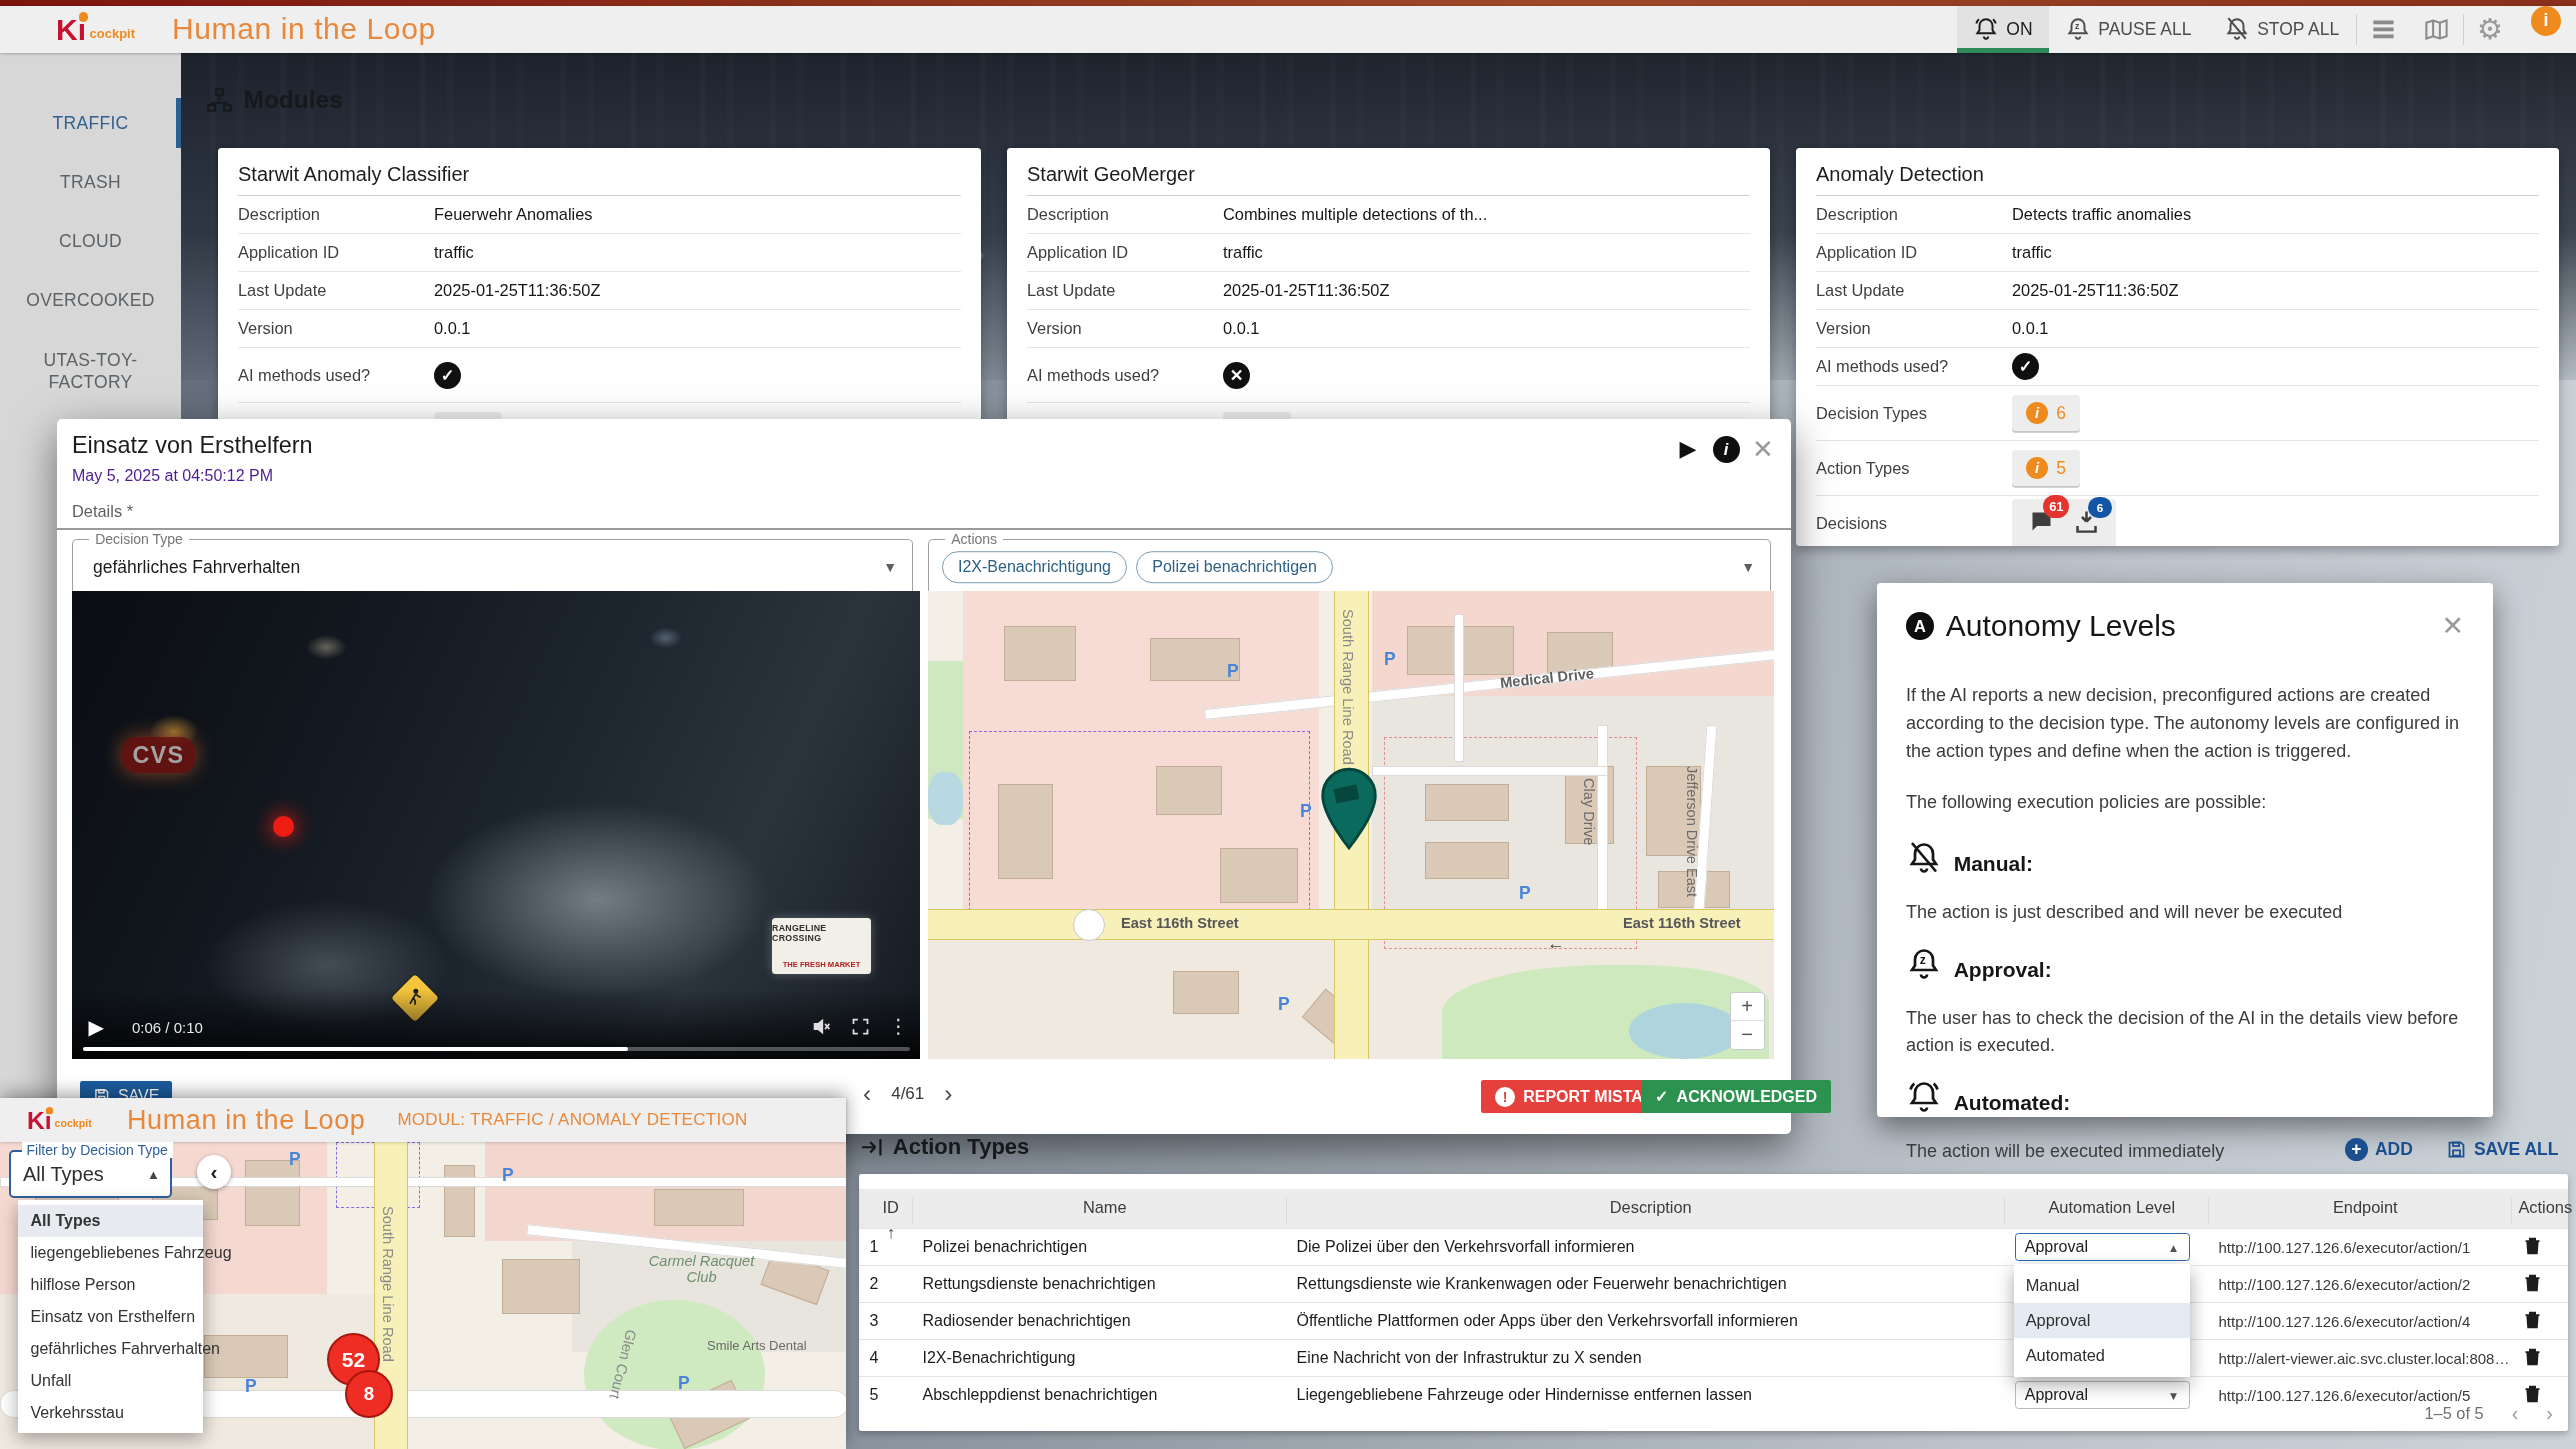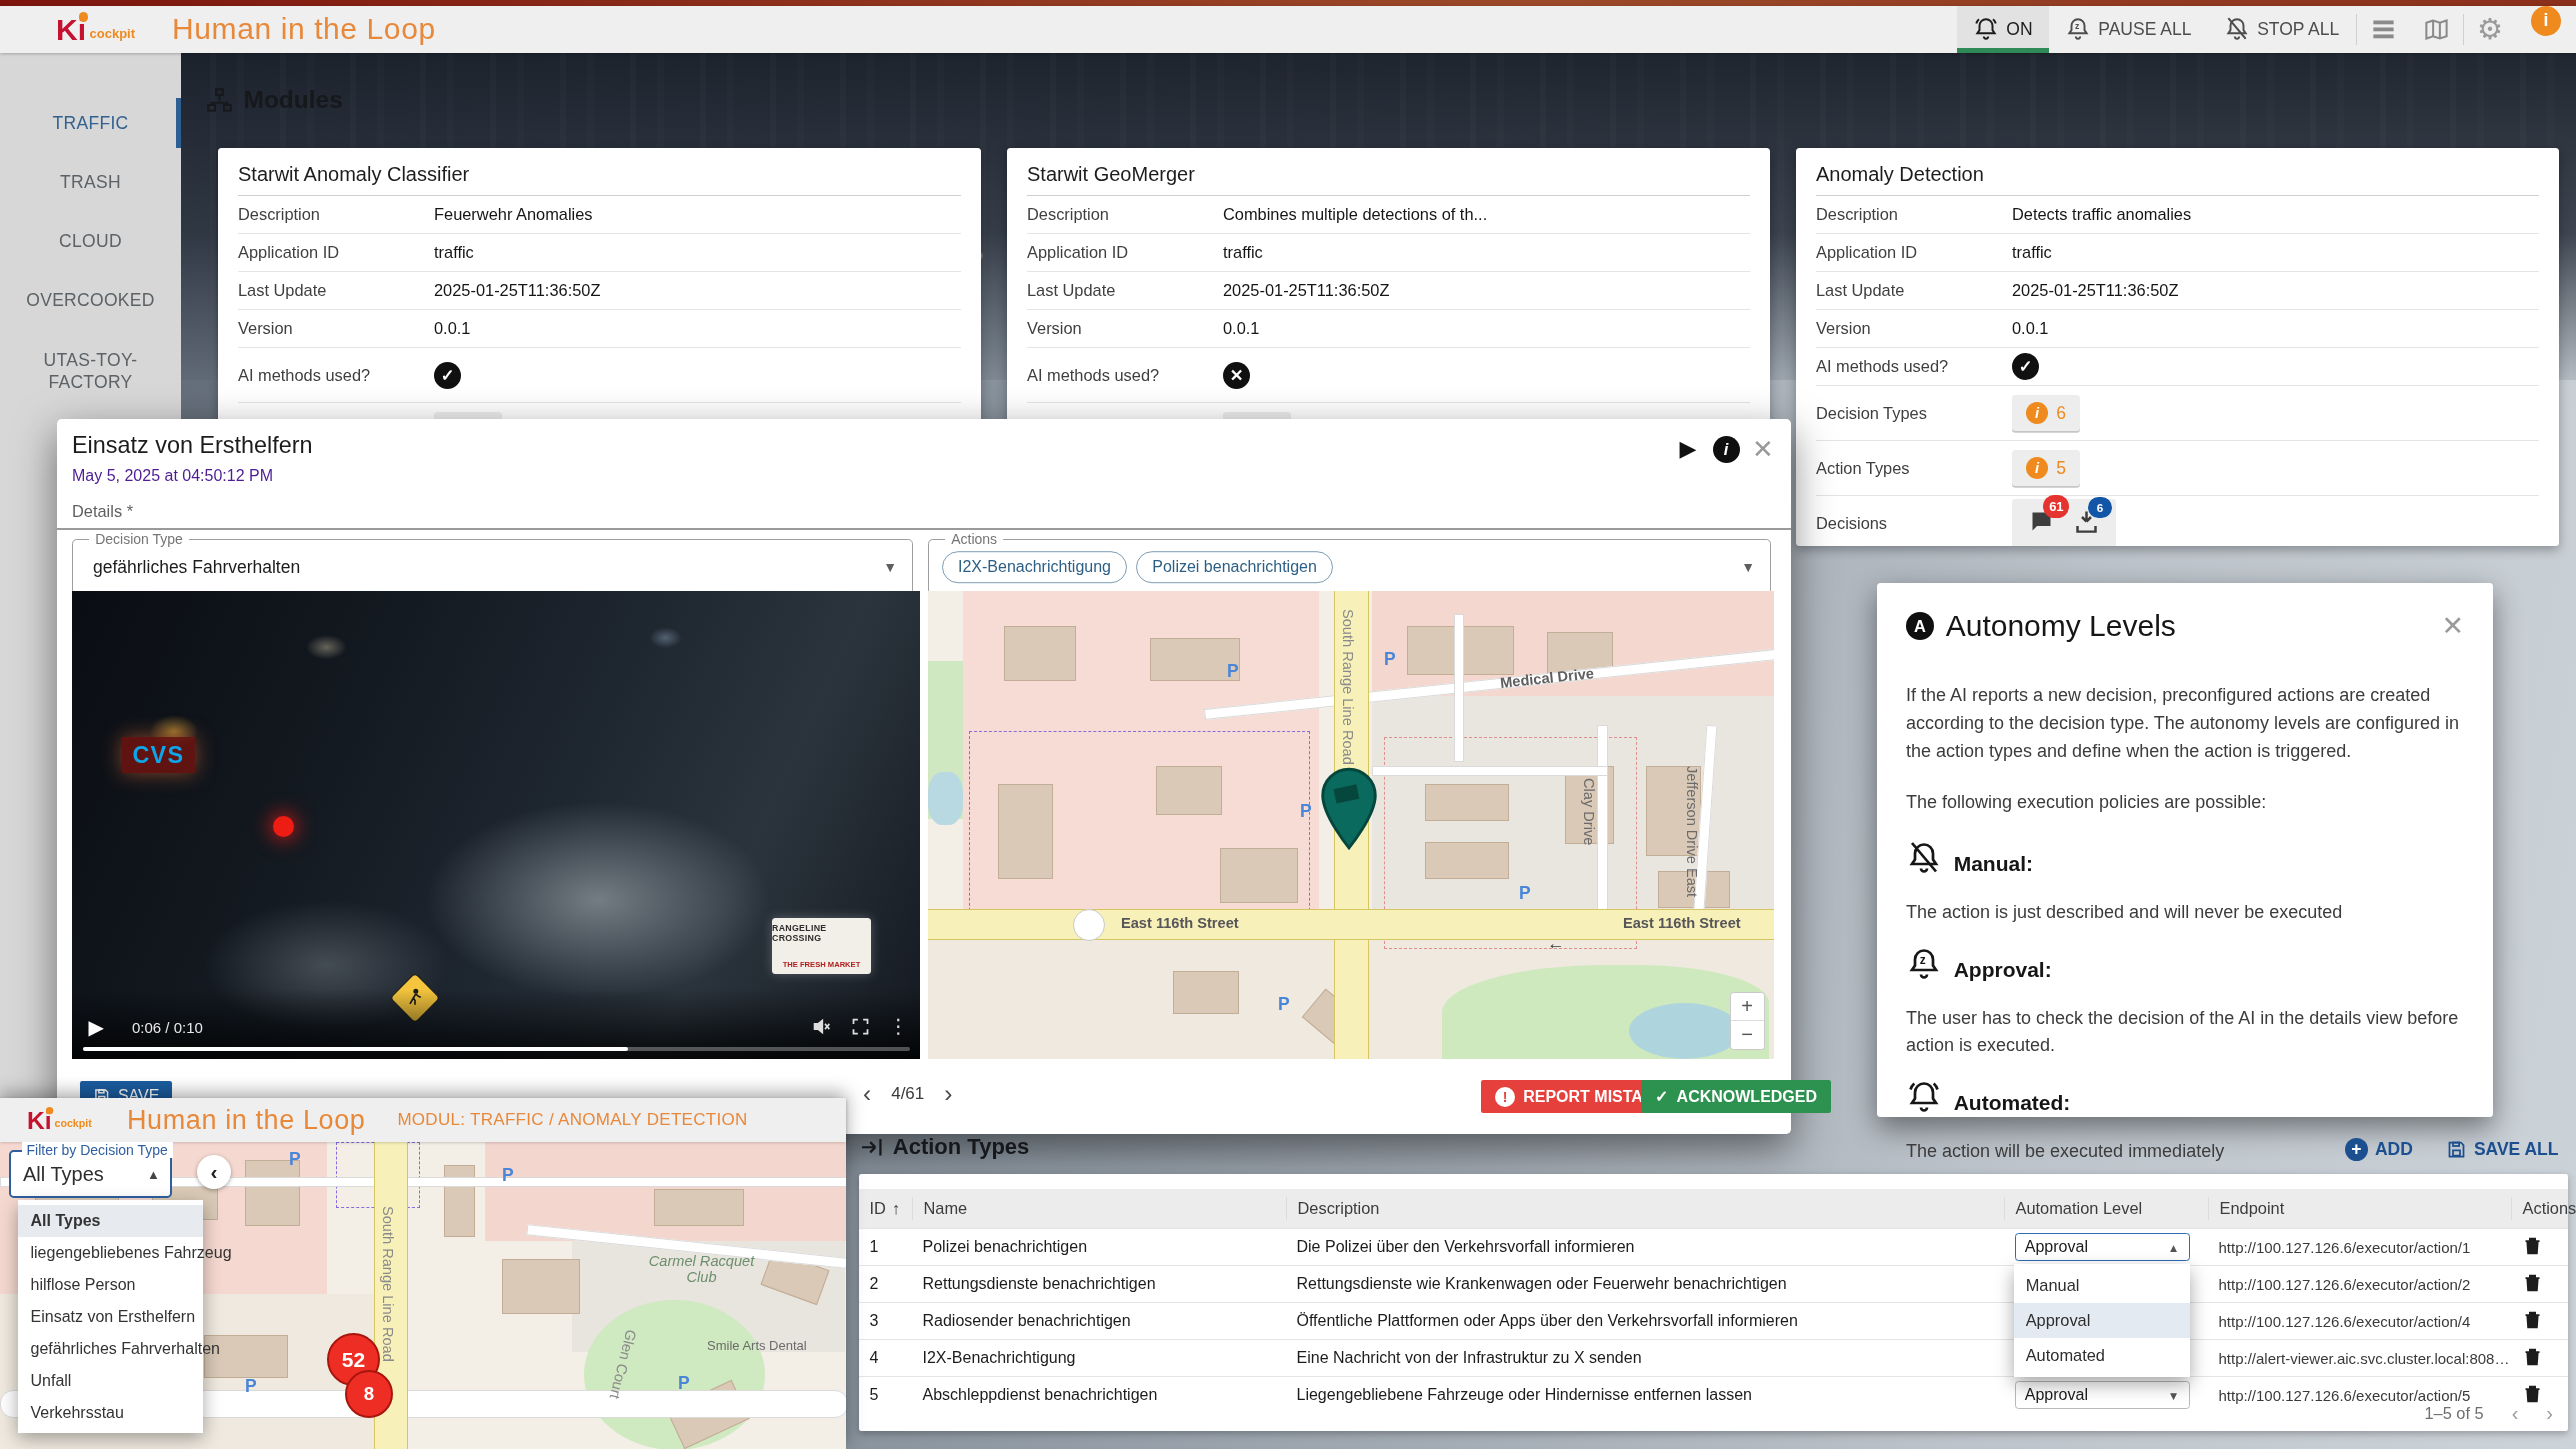--- a/index.html
+++ b/index.html
@@ -83,22 +83,22 @@
   
   .video{position:absolute;left:15px;top:172px;width:848px;height:468px;background:#05070a;overflow:hidden;}
   .vscene{position:absolute;inset:0;
     background:
       radial-gradient(245px 140px at 62% 66%,rgba(196,205,210,.5),transparent 70%),
       radial-gradient(175px 93px at 30% 80%,rgba(150,160,168,.35),transparent 70%),
       radial-gradient(35px 23.4px at 12% 30%,rgba(255,190,60,.5),transparent 70%),
       radial-gradient(29px 17.5px at 30% 12%,rgba(255,240,200,.35),transparent 70%),
       radial-gradient(23.4px 15px at 70% 10%,rgba(200,230,255,.3),transparent 70%),
       linear-gradient(115deg,#0a0d12 0%,#131920 30%,#1e2630 55%,#2b343d 75%,#141920 100%);}
-  .cvs{position:absolute;left:50px;top:146px;background:rgba(110,20,16,.85);border-radius:0;padding:4.7px 10.5px;
-       color:#0ea5e9;font-weight:bold;font-size:23.4px;letter-spacing:1.2px;box-shadow:0 0 20px rgba(255,120,60,.5);}
+  .cvs{position:absolute;left:50px;top:146px;background:rgba(110,20,16,.85);border-radius:14px;padding:4.7px 10.5px;
+       color:#a3a3a3;font-weight:bold;font-size:23.4px;letter-spacing:1.2px;box-shadow:0 0 20px rgba(255,120,60,.5);}
   .reddot{position:absolute;left:201px;top:225px;width:21px;height:21px;border-radius:50%;background:#ee1d14;box-shadow:0 0 17.5px 4.7px rgba(238,30,20,.55);}
   .shopsign{position:absolute;left:700px;top:327px;width:99px;height:56px;background:#f2efe8;border-radius:3.5px;
             display:flex;flex-direction:column;align-items:center;justify-content:center;gap:17px;box-shadow:0 0 10.5px rgba(255,255,255,.25);}
   .shopsign .l1{font-size:8.8px;color:#2d2d2d;font-weight:bold;letter-spacing:0.3px;}
   .shopsign .l2{font-size:7.6px;color:#b02020;font-weight:bold;}
   .diamond{position:absolute;left:325px;top:389px;width:34px;height:34px;background:#f4c53d;border:1.8px solid #1c1c1c;transform:rotate(45deg);border-radius:4.7px;display:flex;align-items:center;justify-content:center;}
   .diamond svg{transform:rotate(-45deg);width:20px;height:20px;}
   .vbar{position:absolute;left:0;bottom:0;width:100%;height:70px;background:linear-gradient(transparent,rgba(0,0,0,.85));}
   .vplay{position:absolute;left:16.4px;bottom:20px;color:#fff;font-size:20px;}
   .vtime{position:absolute;left:60px;bottom:23.4px;color:#e8e8e8;font-size:15px;}
@@ -167,21 +167,21 @@
   .acts{position:absolute;left:846px;top:1126px;width:1730px;height:324px;z-index:45;}
   .acts .ahd{position:absolute;left:13px;top:8.2px;display:flex;align-items:center;gap:9.3px;color:#16181b;font-size:22px;font-weight:bold;}
   .acts .ahd svg{width:24.5px;height:24.5px;}
   .actbtns{position:absolute;right:17.5px;top:11.7px;display:flex;gap:33px;align-items:center;color:#1c4f8f;font-weight:bold;font-size:17.5px;}
   .actbtns .b{display:flex;align-items:center;gap:7px;}
   .pluscirc{width:23.4px;height:23.4px;border-radius:50%;background:#1c4f8f;color:#fff;font-size:17.5px;display:flex;align-items:center;justify-content:center;}
   .actbtns svg{width:21px;height:21px;}
   .table{position:absolute;left:13px;top:48px;width:1709px;height:257px;background:#fff;border-radius:2.3px;box-shadow:0 2.3px 7px rgba(0,0,0,.25);}
   .trow{display:grid;grid-template-columns:53px 374px 718px 204px 303px 57px;align-items:center;font-size:16px;color:#1c1c1c;}
   .thead{background:#ececec;height:39px;margin-top:15px;color:#3c3c3c;font-size:16.4px;}
-  .thead>div{display:flex;align-items:center;gap:5.8px;padding-left:10.5px;border-left:0.6px solid #dcdcdc;height:60%;}
+  .thead>div{display:flex;align-items:center;gap:5.8px;padding-left:10.5px;border-left:0.6px solid #dcdcdc;height:60%;flex-direction:column;}
   .thead>div:first-child{border-left:none;}
   .trow.data{height:36px;border-top:0.6px solid #e5e5e5;}
   .trow.data:first-of-type{border-top:none;}
   .trow.data>div{padding-left:10.5px;overflow:hidden;white-space:nowrap;text-overflow:ellipsis;}
   .endp{font-size:15px;color:#3a3a3a;}
   .lvsel{display:inline-flex;align-items:center;justify-content:space-between;width:175px;height:28px;border:1.2px solid #b9b9b9;border-radius:3.5px;
          padding:0 9.3px;box-sizing:border-box;font-size:16px;background:#fff;}
   .lvsel.focus{border:1.8px solid #2b6cb0;}
   .lvsel .sarr{font-size:11.7px;color:#555;}
   .lvmenu{position:absolute;left:1155px;top:90px;width:176px;background:#fff;box-shadow:0 7px 17.5px rgba(0,0,0,.35);z-index:5;padding:3.5px 0;}

